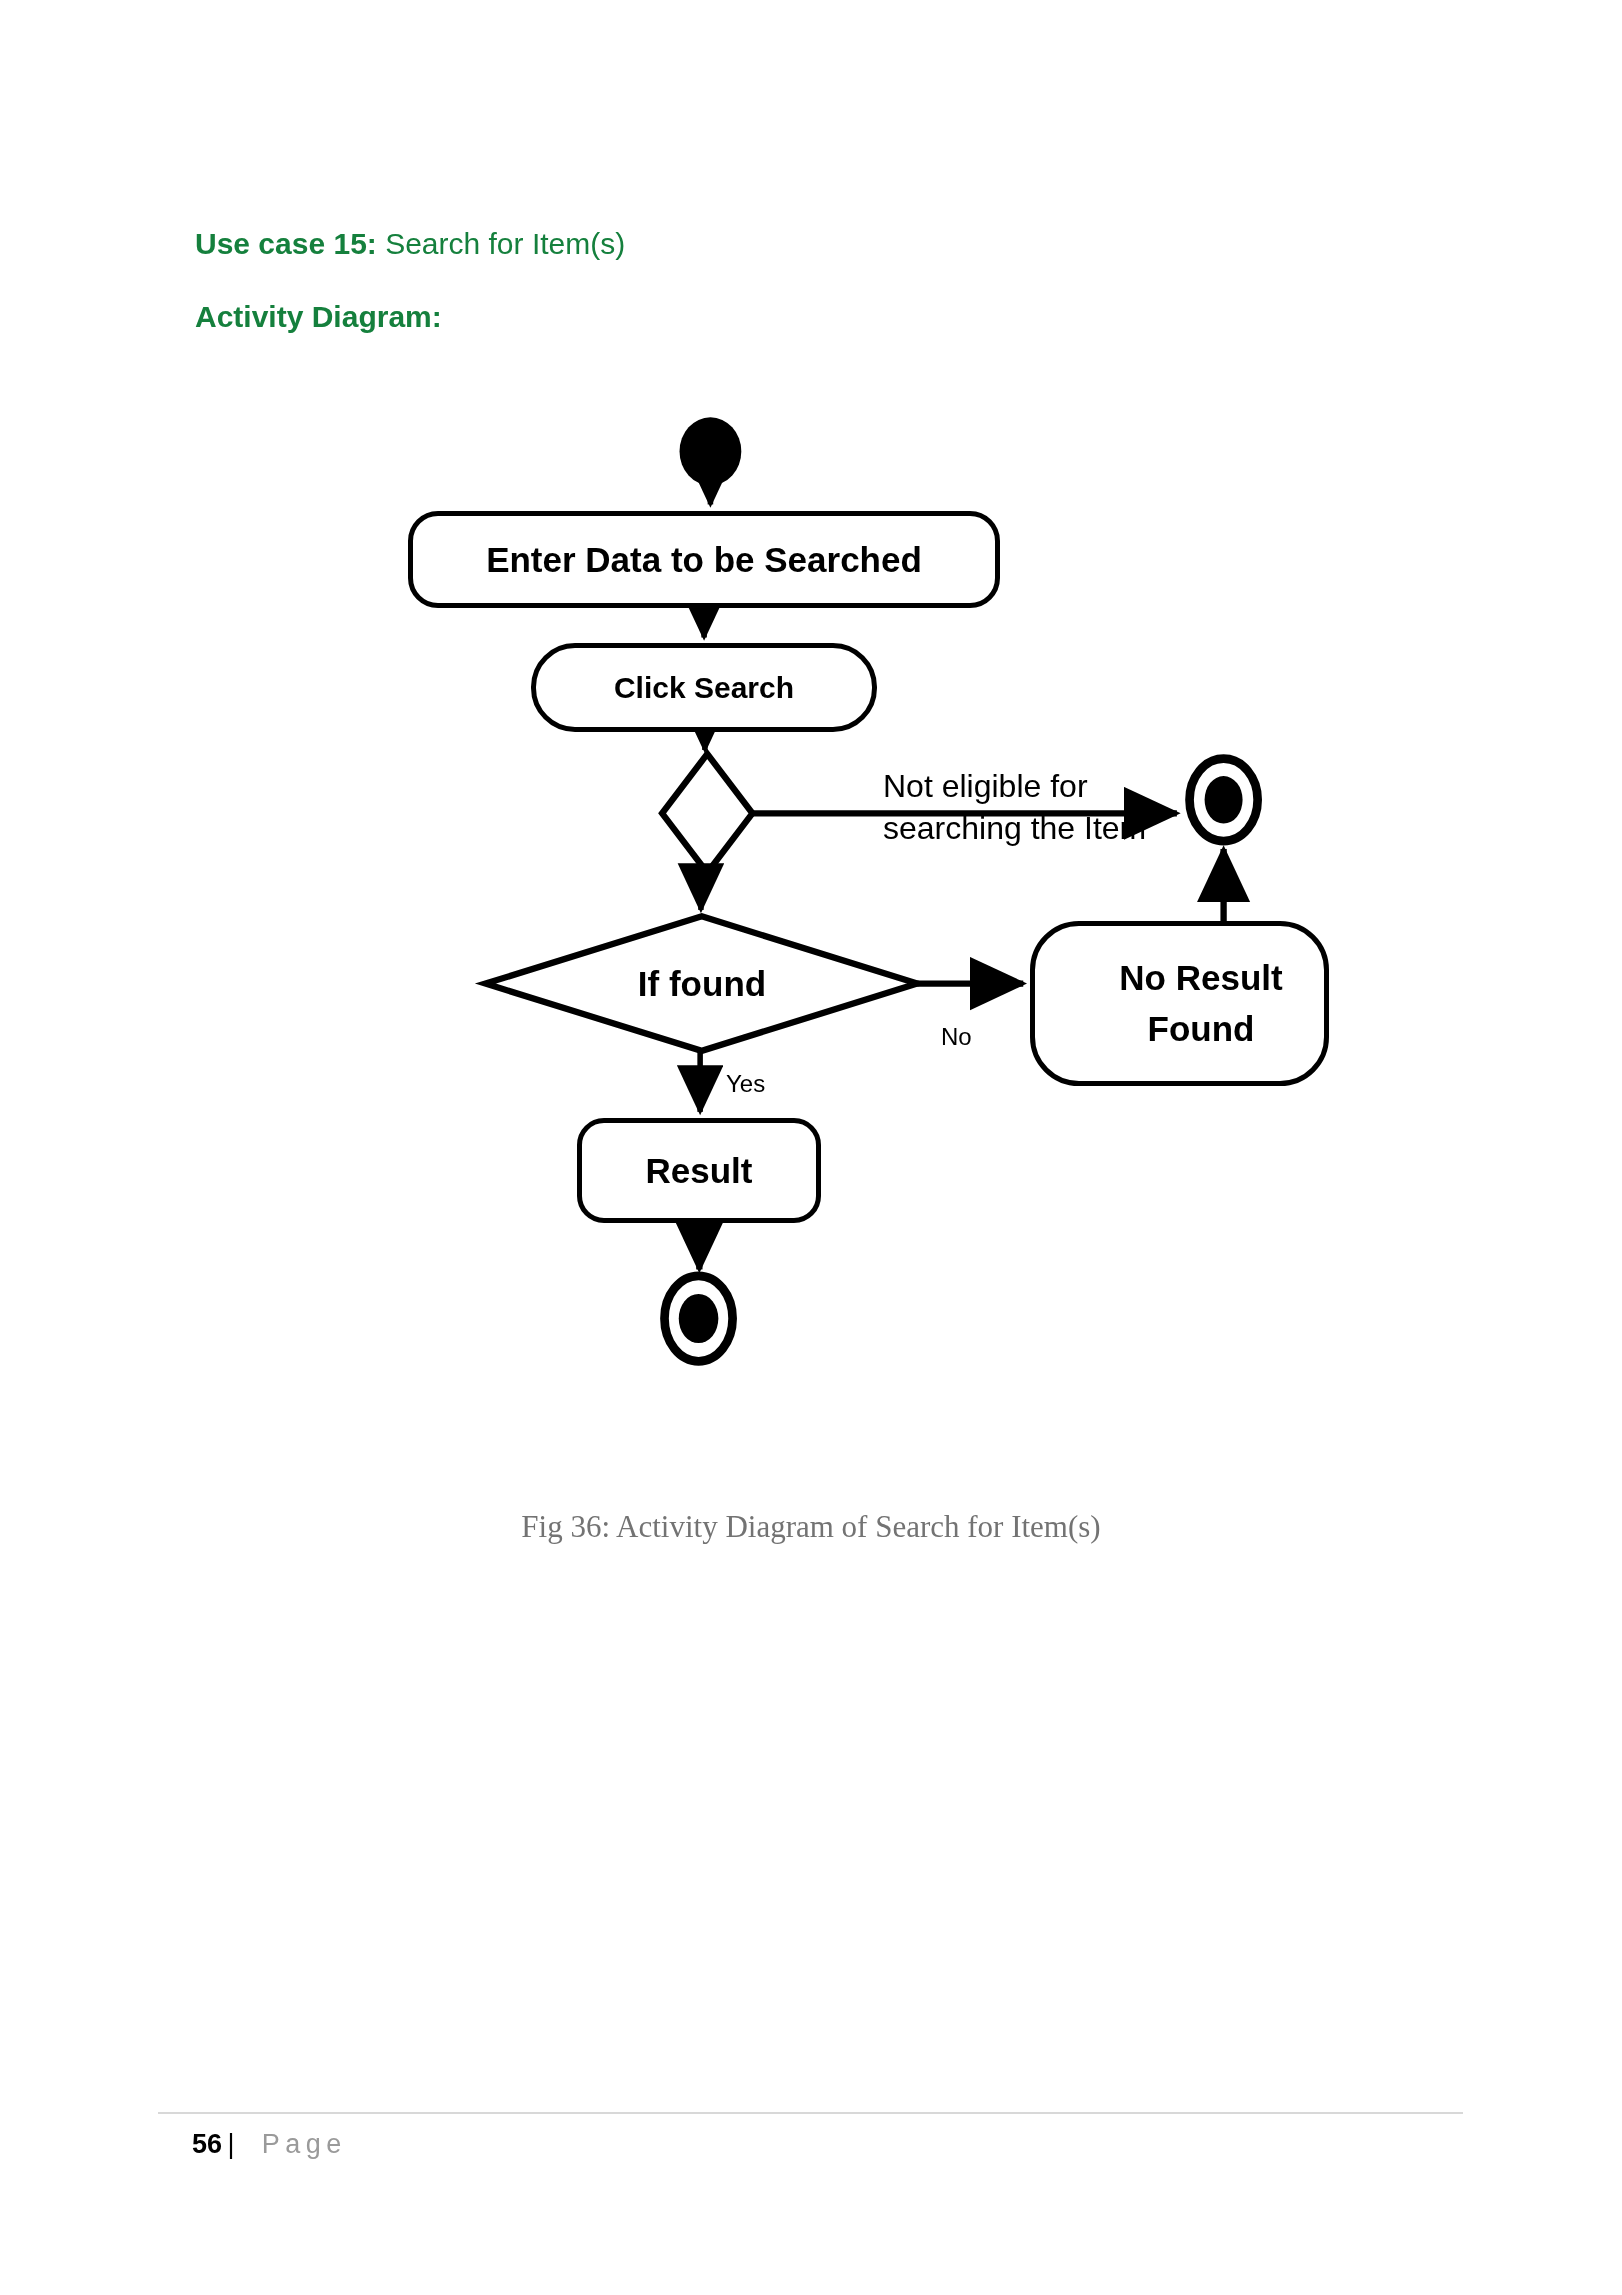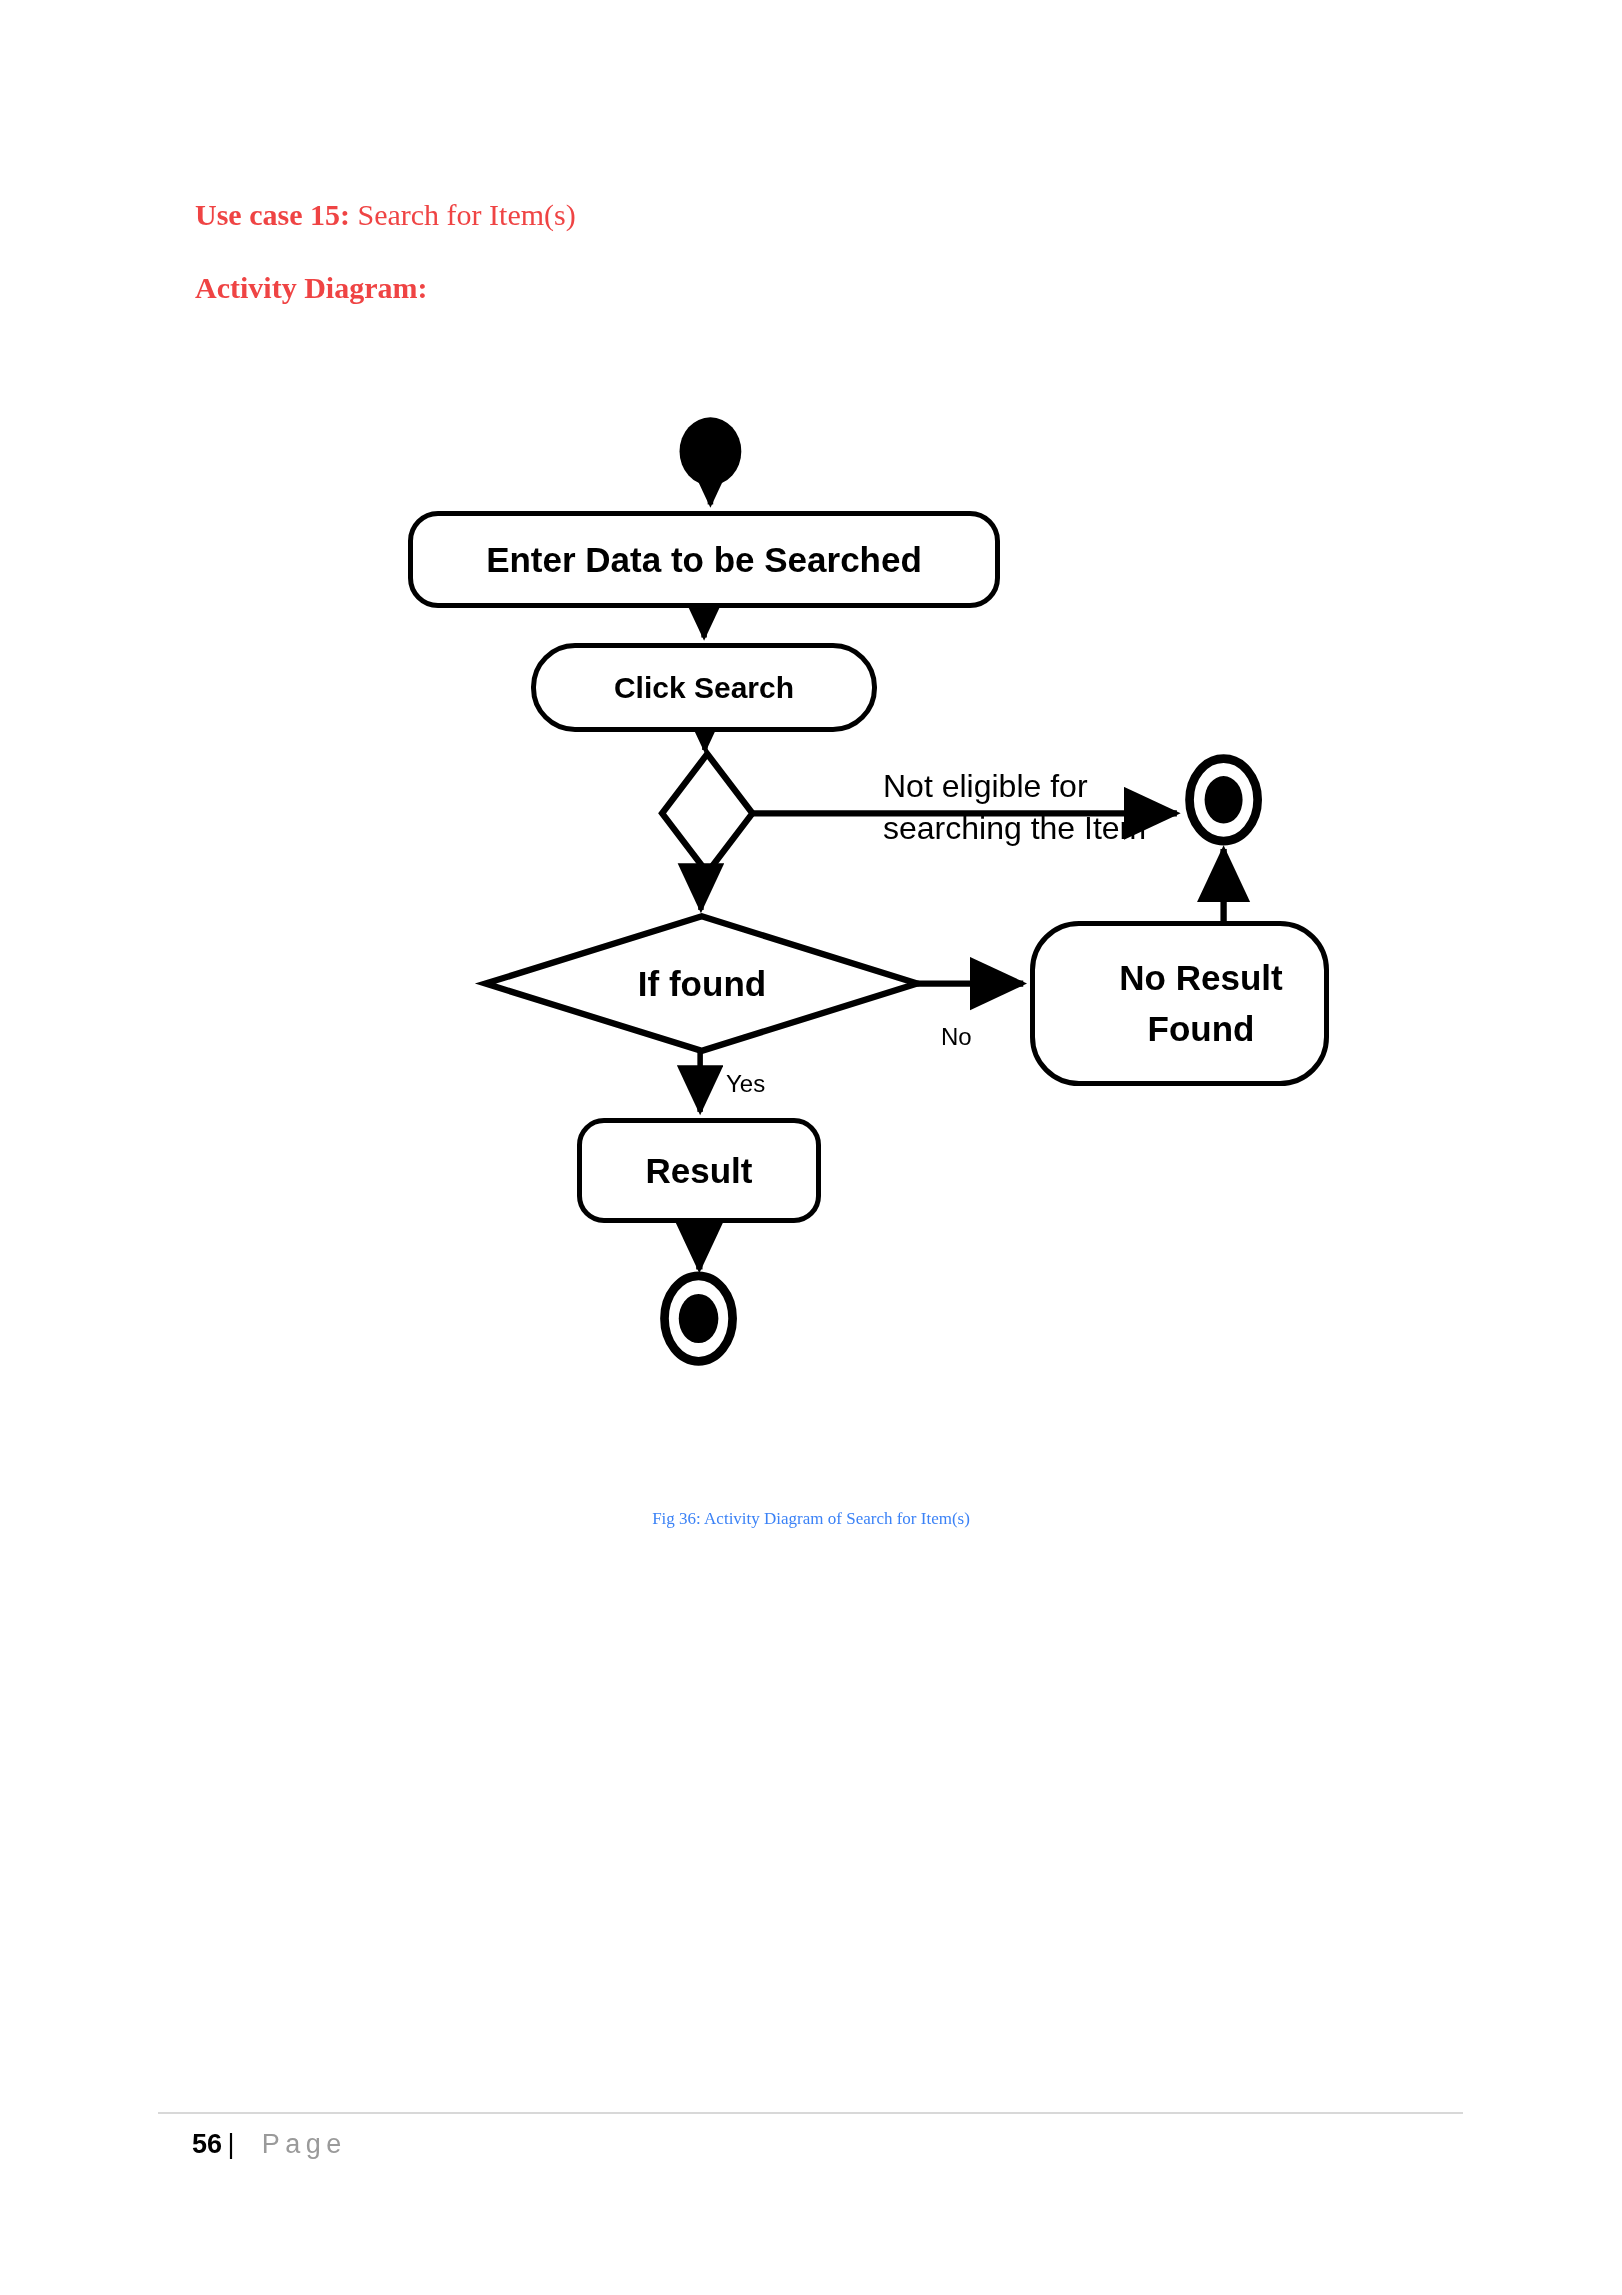--- a/index.html
+++ b/index.html
@@ -18,40 +18,41 @@
 
   .page {
     position: absolute;
     inset: 0;
     background: #ffffff;
   }
 
   
   .heading {
     position: absolute;
-    font-family: Liberation Serif, serif;
+    font-family: Liberation Sans, sans-serif;
     font-size: 30px;
     line-height: 1.25;
     white-space: nowrap;
-    color: #ef4444;
+    color: #15803d;
+    margin-top: 29px;
   }
   .heading .b { font-weight: bold; }
 
   #usecase-line { left: 195px; top: 196px; }
   #activity-line { left: 195px; top: 269px; font-weight: bold; }
 
   .caption {
     position: absolute;
     left: 0;
     width: 1622px;
     text-align: center;
     top: 1509px;
     font-family: "Liberation Serif", "DejaVu Serif", serif;
-    font-size: 17px;
-    color: #3b82f6;
+    font-size: 31px;
+    color: #737373;
   }
 
   
   .footer-rule {
     position: absolute;
     left: 158px;
     top: 2112px;
     width: 1305px;
     height: 2.4px;
     background: #d8d8d8;

